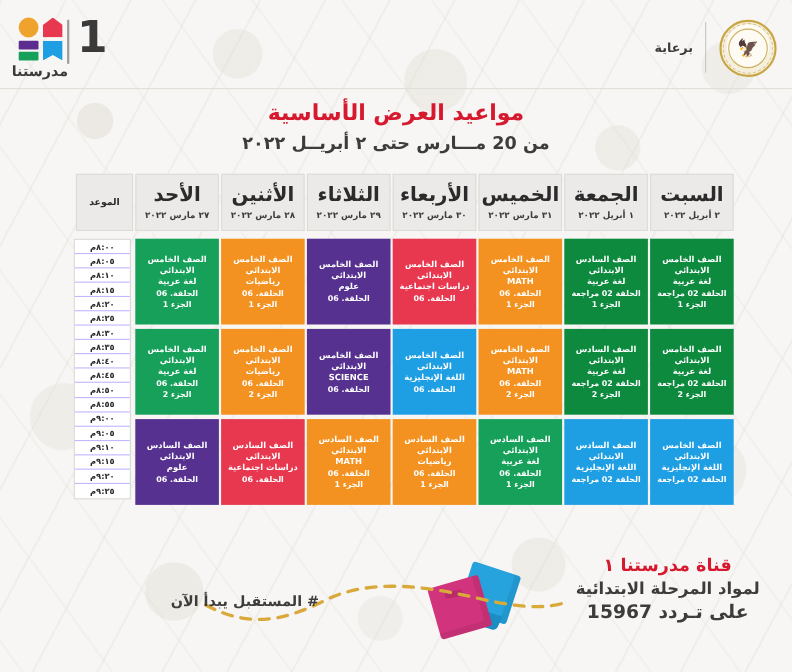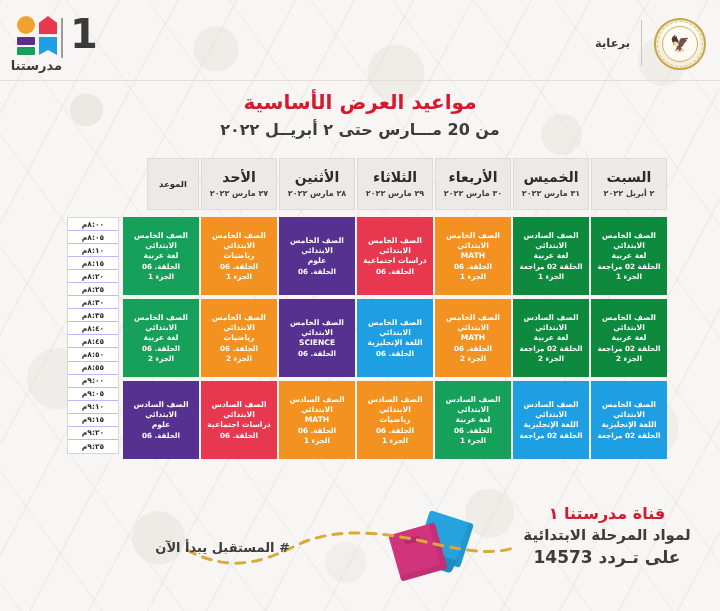--- a/index.html
+++ b/index.html
@@ -97,21 +97,21 @@
   .sched{
     position:absolute;left:55px;top:158px;width:612px;z-index:4;
   }
   .row-head{display:flex;height:52px;gap:2px;}
   .day-head{
     flex:0 0 76px;background:#eceae8;
     display:flex;flex-direction:column;align-items:center;justify-content:center;
     border:1px solid #dedbd7;box-sizing:border-box;
   }
   .day-head.time-head{flex:0 0 52px;}
-  .day-name{font-size:14px;font-weight:bold;color:#2b2b2b;line-height:1.1;}
+  .day-name{font-size:18px;font-weight:bold;color:#2b2b2b;line-height:1.1;}
   .day-date{font-size:8px;font-weight:bold;color:#3d3d3d;margin-top:3px;}
   .time-head-label{font-size:8.5px;font-weight:bold;color:#2b2b2b;}
 
   .grid-body{display:flex;gap:2px;margin-top:7px;align-items:flex-start;}
   .days-area{display:flex;gap:2px;flex:0 0 auto;}
   .day-col{display:flex;flex-direction:column;gap:4px;width:76px;}
   .cell{
     width:76px;height:78px;box-sizing:border-box;
     display:flex;flex-direction:column;align-items:center;justify-content:center;
     color:#ffffff;text-align:center;padding:3px 2px;
@@ -205,20 +205,24 @@
 <div class="title-block">
   <div class="main-title">مواعيد العرض الأساسية</div>
   <div class="sub-title">من 20 مـــارس حتى ٢ أبريــل ٢٠٢٢</div>
 </div>
 
 <div class="sched">
   <div class="row-head" id="header-row">
       <div class="day-head">
         <div class="day-name">السبت</div>
         <div class="day-date">٢ أبريل ٢٠٢٢</div>
+      </div>
+      <div class="day-head">
+        <div class="day-name">الجمعة</div>
+        <div class="day-date">١ أبريل ٢٠٢٢</div>
       </div>
       <div class="day-head">
         <div class="day-name">الخميس</div>
         <div class="day-date">٣١ مارس ٢٠٢٢</div>
       </div>
       <div class="day-head">
         <div class="day-name">الأربعاء</div>
         <div class="day-date">٣٠ مارس ٢٠٢٢</div>
       </div>
       <div class="day-head">
@@ -393,21 +397,21 @@
         <div class="time-cell">٩:٢٥م</div>
       </div>
   </div>
 </div>
 
 <div class="footer">
 
   <div class="foot-text">
     <div class="ft-1">قناة مدرستنا ١</div>
     <div class="ft-2">لمواد المرحلة الابتدائية</div>
-    <div class="ft-3">على تـردد 14573</div>
+    <div class="ft-3">على تـردد 15967</div>
   </div>
 
   <div class="caps">
     <div class="cap-blue"></div>
     <div class="cap-pink"></div>
   </div>
 </div>
 
 <svg class="dashpath" viewBox="0 0 330 40" preserveAspectRatio="none">
   <path d="M2 22 C 40 42, 70 38, 110 18 C 150 -2, 200 4, 250 16 C 285 24, 310 26, 328 20" fill="none" stroke="#d9a93a" stroke-width="3" stroke-linecap="round" stroke-dasharray="9 8"></path>

